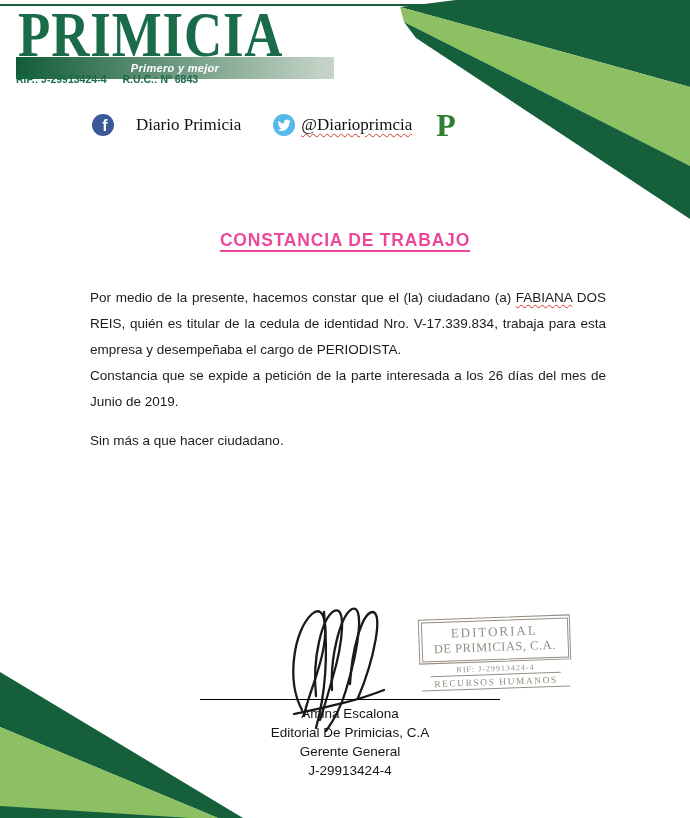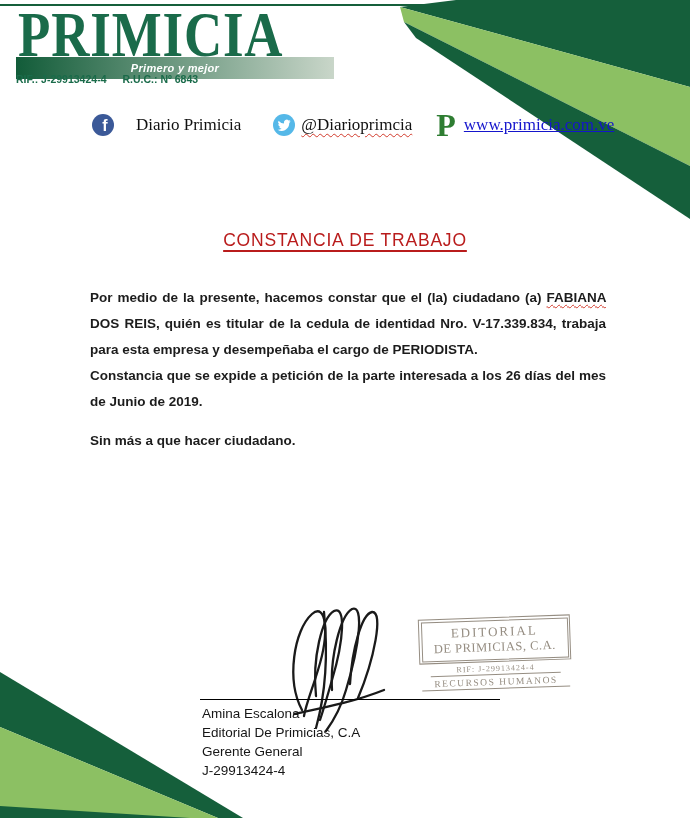--- a/index.html
+++ b/index.html
@@ -42,34 +42,34 @@
   .fb-circle span{display:block;transform:translate(2px,1px);}
   .fb-label{margin-left:22px;}
   .tw-circle{margin-left:32px;background:var(--twitter-blue);}
   .tw-handle{margin-left:6px;text-decoration-line:underline;text-decoration-style:wavy;
     text-decoration-color:var(--squiggle-red);text-decoration-thickness:1px;text-underline-offset:3px;}
   .p-mono{margin-left:24px;color:var(--p-green);font-family:"Liberation Serif",serif;
     font-weight:bold;font-size:32px;line-height:22px;}
   .site-link{margin-left:8px;color:var(--link-blue);text-decoration:underline;cursor:pointer;}
 
   
-  .doc-title{position:absolute;top:230px;left:0;width:690px;text-align:center;font-weight:normal;
-    font-size:17.5px;letter-spacing:.8px;color:#b91c1c;text-decoration:underline;
+  .doc-title{position:absolute;top:230px;left:0;width:690px;text-align:center;font-weight:bold;
+    font-size:17.5px;letter-spacing:.8px;color:#ec4899;text-decoration:underline;
     text-decoration-thickness:2px;text-underline-offset:4px;}
   .doc-body{position:absolute;left:90px;top:285px;width:516px;font-size:13.5px;line-height:26px;
-    color:#1c1c1c;text-align:justify;font-weight:bold;}
+    color:#1c1c1c;text-align:justify;}
   .doc-body p{margin:0;}
   .para3{margin-top:13px !important;text-align:left;}
   .wavy-name{text-decoration-line:underline;text-decoration-style:wavy;
     text-decoration-color:var(--squiggle-red);text-decoration-thickness:1px;text-underline-offset:2px;}
 
   
   .sig-svg{position:absolute;left:272px;top:592px;}
   .sig-line{position:absolute;left:200px;top:699px;width:300px;border-top:1.6px solid #000;}
-  .sig-block{position:absolute;left:202px;top:704px;width:296px;text-align:left;
+  .sig-block{position:absolute;left:202px;top:704px;width:296px;text-align:center;
     font-size:13.5px;line-height:19px;color:#161616;}
 
   
   .stamp{position:absolute;left:419px;top:617px;width:152px;transform:rotate(-2deg);
     color:var(--stamp-gray);font-family:"Liberation Serif",serif;text-align:center;opacity:.92;}
   .stamp-box{border:1px solid currentColor;padding:1.5px;}
   .stamp-box-inner{border:1px solid currentColor;padding:3px 2px 4px;}
   .stamp-line1{font-size:13px;letter-spacing:2px;}
   .stamp-line2{font-size:12.5px;letter-spacing:.5px;white-space:nowrap;}
   .stamp-rif{font-size:8px;letter-spacing:1px;padding:2px 0 1px;border-bottom:1px solid currentColor;
@@ -107,21 +107,20 @@
     <span class="fb-label">Diario Primicia</span>
 
     <span class="icon-circle tw-circle">
       <svg viewBox="0 0 24 24" width="14" height="14">
         <path fill="#ffffff" d="M23.4 4.8c-.8.4-1.7.6-2.6.8.9-.6 1.6-1.5 1.9-2.5-.9.5-1.9.9-2.9 1.1A4.6 4.6 0 0 0 12 8.4c0 .4 0 .7.1 1A13 13 0 0 1 2.6 4.6a4.6 4.6 0 0 0 1.4 6.1c-.7 0-1.4-.2-2-.5v.1a4.6 4.6 0 0 0 3.7 4.5c-.7.2-1.4.2-2.1.1a4.6 4.6 0 0 0 4.3 3.2A9.2 9.2 0 0 1 1 20.1a13 13 0 0 0 7 2c8.4 0 13-7 13-13v-.6c.9-.6 1.7-1.4 2.4-2.3-.8.4-1.7.6-2.6.7z"></path>
       </svg>
     </span>
     <span class="tw-handle">@Diarioprimcia</span>
 
     <span class="p-mono">P</span>
-    <span class="site-link">www.primicia.com.ve</span>
   </div>
 
   <div class="doc-title">CONSTANCIA DE TRABAJO</div>
 
   <div class="doc-body">
     <p><span>Por medio de la presente, hacemos constar que el (la) ciudadano (a) </span><span class="wavy-name">FABIANA</span><span> DOS REIS, quién es titular de la cedula de identidad Nro. V-17.339.834, trabaja para esta empresa y desempeñaba el cargo de PERIODISTA.</span></p>
     <p>Constancia que se expide a petición de la parte interesada a los 26 días del mes de Junio de 2019.</p>
     <p class="para3">Sin más a que hacer ciudadano.</p>
   </div>
 

